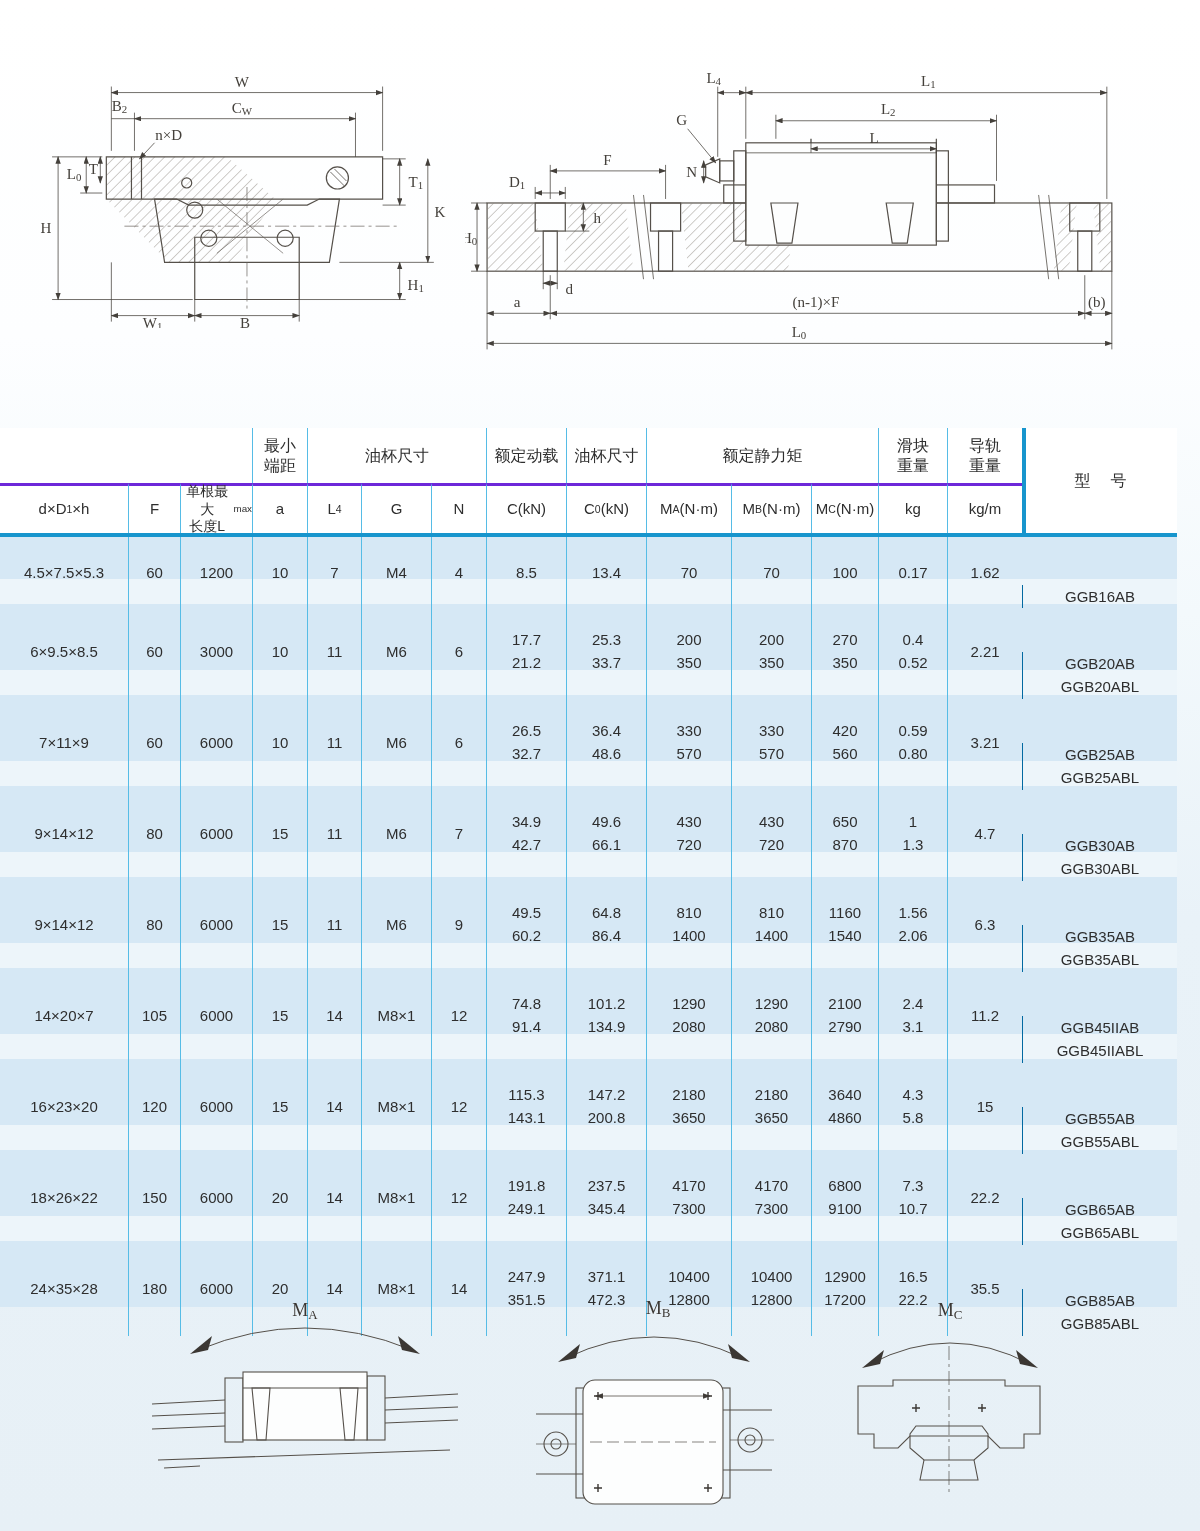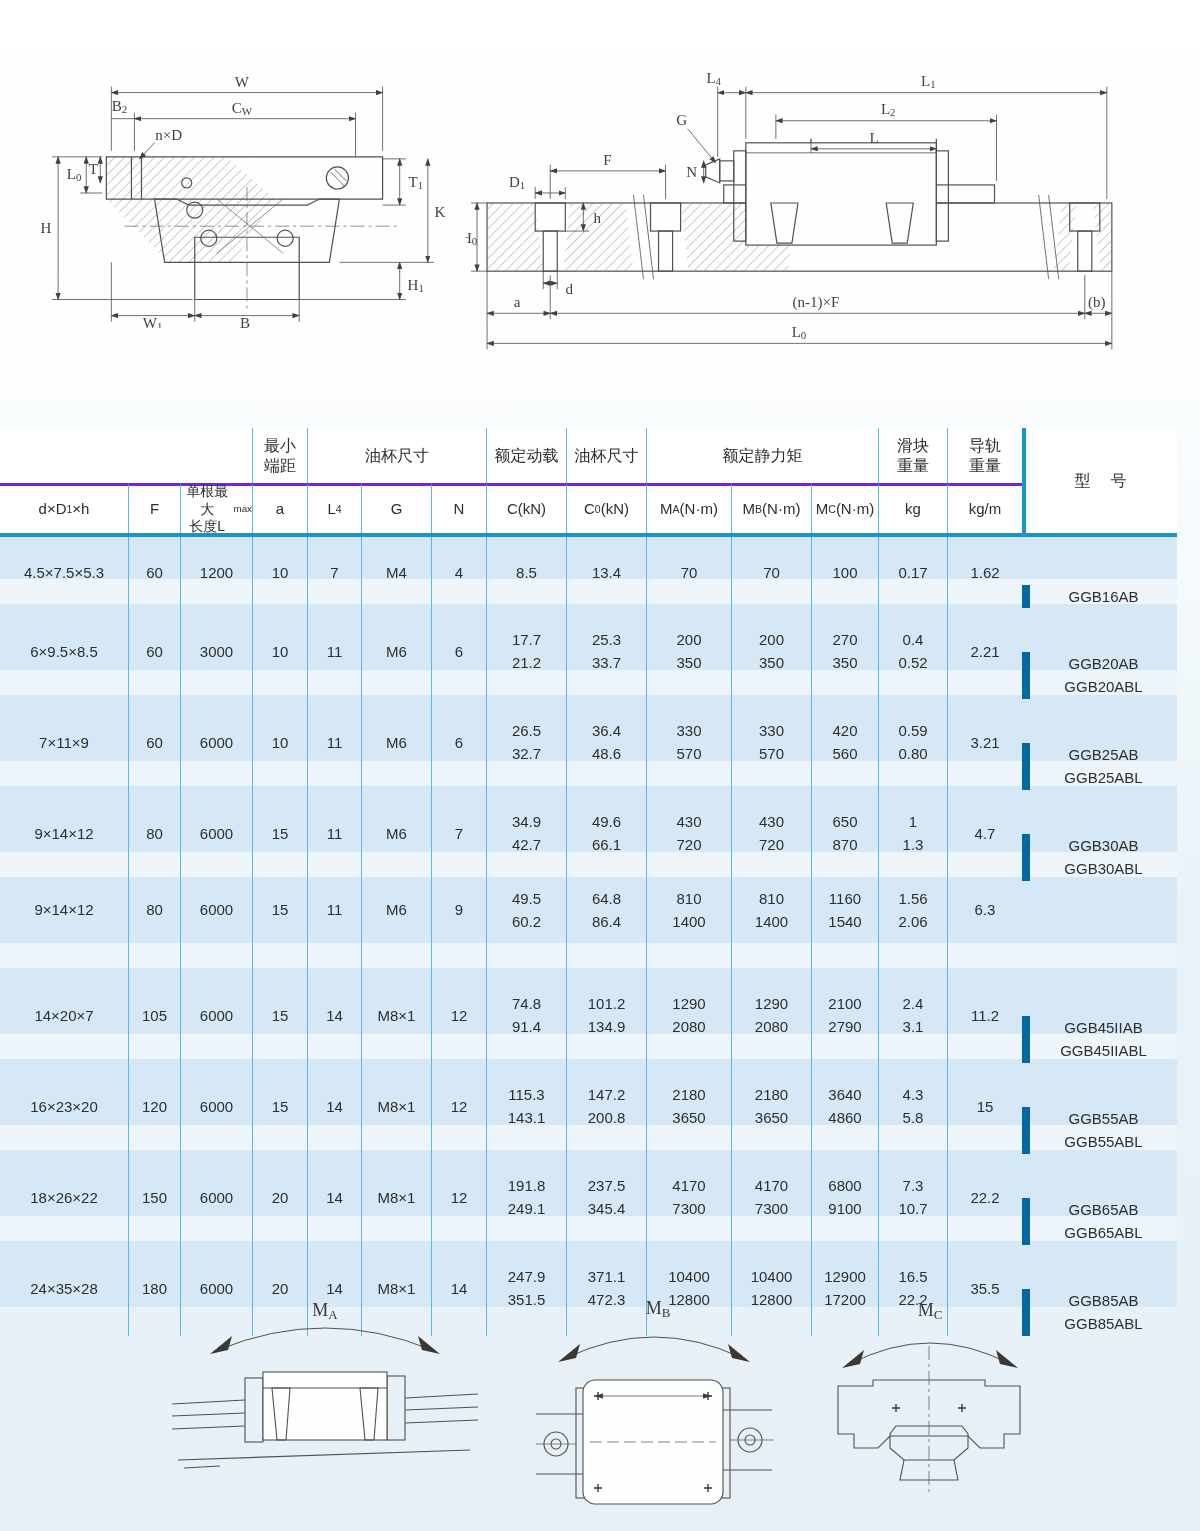--- a/index.html
+++ b/index.html
@@ -24,26 +24,26 @@
   .bl{border-left:1px solid #56bce6;}
   .blk{border-left:4px solid #1795cd;}
   .hc-model{grid-column:15;grid-row:1/3;font-size:16px;letter-spacing:2px;}
   .tbody .trow{display:grid;grid-template-columns:var(--cols);background:#d6e8f5;}
   .tbody .trow.short{height:42px;}
   .tbody .trow.tall{height:66px;}
   .tbody .trow.gap{height:25px;background:#edf5fa;}
   .cell{display:flex;flex-direction:column;align-items:center;justify-content:center;
     font-size:15px;line-height:1.55;text-align:center;border-left:1px solid #56bce6;}
   .cell:first-child{border-left:none;}
-  .cell.model{border-left:8px solid #0369a1;margin-top:48px;}
+  .cell.model{border-left:1px solid #0369a1;margin-top:48px;}
   sub{font-size:70%;}
 
   
   .moments{position:absolute;left:0;top:1288px;width:1200px;display:flex;
-    justify-content:center;align-items:flex-start;gap:38px;}
+    justify-content:center;align-items:flex-start;gap:58px;}
 </style>
 </head>
 <body>
 
 <svg class="draw" style="left:36px;top:46px;width:432px;height:282px" viewBox="0 0 430 280">
   <defs>
     <marker id="ar" markerWidth="10" markerHeight="8" refX="9" refY="3.5" orient="auto-start-reverse">
       <path d="M0,0 L10,3.5 L0,7 Z" fill="#44403b"></path>
     </marker>
     <pattern id="hatch" width="7" height="7" patternTransform="rotate(45)" patternUnits="userSpaceOnUse">
@@ -374,20 +374,21 @@
     <div class="cell">11</div>
     <div class="cell">M6</div>
     <div class="cell">9</div>
     <div class="cell">49.5<br>60.2</div>
     <div class="cell">64.8<br>86.4</div>
     <div class="cell">810<br>1400</div>
     <div class="cell">810<br>1400</div>
     <div class="cell">1160<br>1540</div>
     <div class="cell">1.56<br>2.06</div>
     <div class="cell">6.3</div>
+    <div class="cell model">GGB35AB<br>GGB35ABL</div>
   </div>
       <div class="trow gap">
     <div class="cell"></div>
     <div class="cell"></div>
     <div class="cell"></div>
     <div class="cell"></div>
     <div class="cell"></div>
     <div class="cell"></div>
     <div class="cell"></div>
     <div class="cell"></div>

